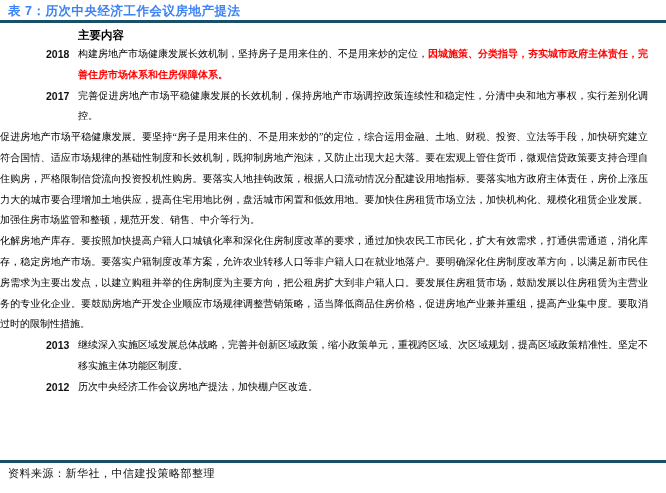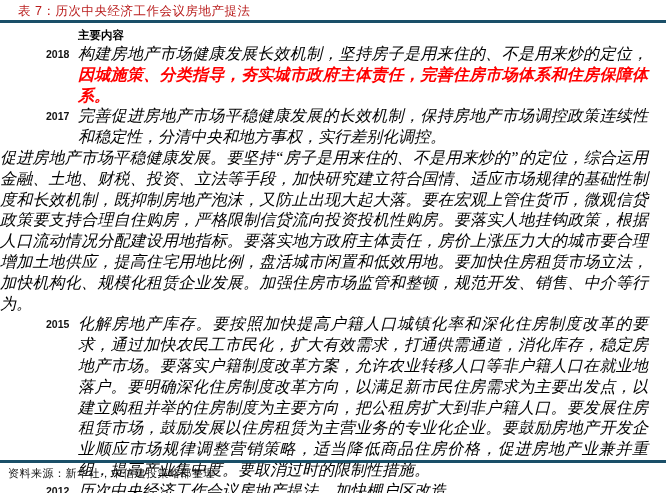--- a/index.html
+++ b/index.html
@@ -7,27 +7,27 @@
     position: relative;
     width: 666px;
     height: 493px;
     background: #ffffff;
     overflow: hidden;
     font-family: "Liberation Serif", serif;
     color: #000000;
   }
   .title {
     position: absolute;
-    left: 18px;
+    left: 8px;
     top: 3px;
     font-family: "Liberation Sans", sans-serif;
-    font-weight: normal;
+    font-weight: bold;
     font-size: 12.5px;
     letter-spacing: 0.5px;
-    color: #b91c1c;
+    color: #3b82f6;
     white-space: nowrap;
   }
   .rule-top {
     position: absolute;
     left: 0; top: 20px;
     width: 666px; height: 3px;
     background: var(--rule-color, #1A4F68);
   }
   .col-header {
     position: absolute;
@@ -51,26 +51,25 @@
     padding-left: 46px;
     font-family: "Liberation Sans", sans-serif;
     font-weight: bold;
     font-size: 10.5px;
     line-height: 20.8px;
     color: #111111;
   }
   .content {
     flex: 1;
     padding-right: 18px;
-    font-size: 16px;
+    font-size: 10px;
     line-height: 20.8px;
     text-align: justify;
     text-justify: inter-character;
     color: #000000;
-    font-style: italic;
   }
   .content .em {
     color: var(--emphasis-color, #FF0000);
     font-weight: bold;
   }
   .rule-bottom {
     position: absolute;
     left: 0; top: 460px;
     width: 666px; height: 2.5px;
     background: var(--rule-color, #1A4F68);
@@ -99,25 +98,28 @@
   <div class="row">
     <div class="year">2017</div>
     <div class="content"><span>完善促进房地产市场平稳健康发展的长效机制，保持房地产市场调控政策连续性和稳定性，分清中央和地方事权，实行差别化调控。</span></div>
   </div>
 
   <div class="row">
     <div class="content"><span>促进房地产市场平稳健康发展。要坚持“房子是用来住的、不是用来炒的”的定位，综合运用金融、土地、财税、投资、立法等手段，加快研究建立符合国情、适应市场规律的基础性制度和长效机制，既抑制房地产泡沫，又防止出现大起大落。要在宏观上管住货币，微观信贷政策要支持合理自住购房，严格限制信贷流向投资投机性购房。要落实人地挂钩政策，根据人口流动情况分配建设用地指标。要落实地方政府主体责任，房价上涨压力大的城市要合理增加土地供应，提高住宅用地比例，盘活城市闲置和低效用地。要加快住房租赁市场立法，加快机构化、规模化租赁企业发展。加强住房市场监管和整顿，规范开发、销售、中介等行为。</span></div>
   </div>
 
   <div class="row">
-    <div class="year">2015</div>
     <div class="content"><span>化解房地产库存。要按照加快提高户籍人口城镇化率和深化住房制度改革的要求，通过加快农民工市民化，扩大有效需求，打通供需通道，消化库存，稳定房地产市场。要落实户籍制度改革方案，允许农业转移人口等非户籍人口在就业地落户。要明确深化住房制度改革方向，以满足新市民住房需求为主要出发点，以建立购租并举的住房制度为主要方向，把公租房扩大到非户籍人口。要发展住房租赁市场，鼓励发展以住房租赁为主营业务的专业化企业。要鼓励房地产开发企业顺应市场规律调整营销策略，适当降低商品住房价格，促进房地产业兼并重组，提高产业集中度。要取消过时的限制性措施。</span></div>
   </div>
 
 
+  <div class="row">
+    <div class="year">2013</div>
+    <div class="content"><span>继续深入实施区域发展总体战略，完善并创新区域政策，缩小政策单元，重视跨区域、次区域规划，提高区域政策精准性。坚定不移实施主体功能区制度。</span></div>
+  </div>
 
   <div class="row">
     <div class="year">2012</div>
     <div class="content"><span>历次中央经济工作会议房地产提法，加快棚户区改造。</span></div>
   </div>
 </div>
   <div class="rule-bottom"></div>
   <div class="source">资料来源：新华社，中信建投策略部整理</div>
 </div>
 

